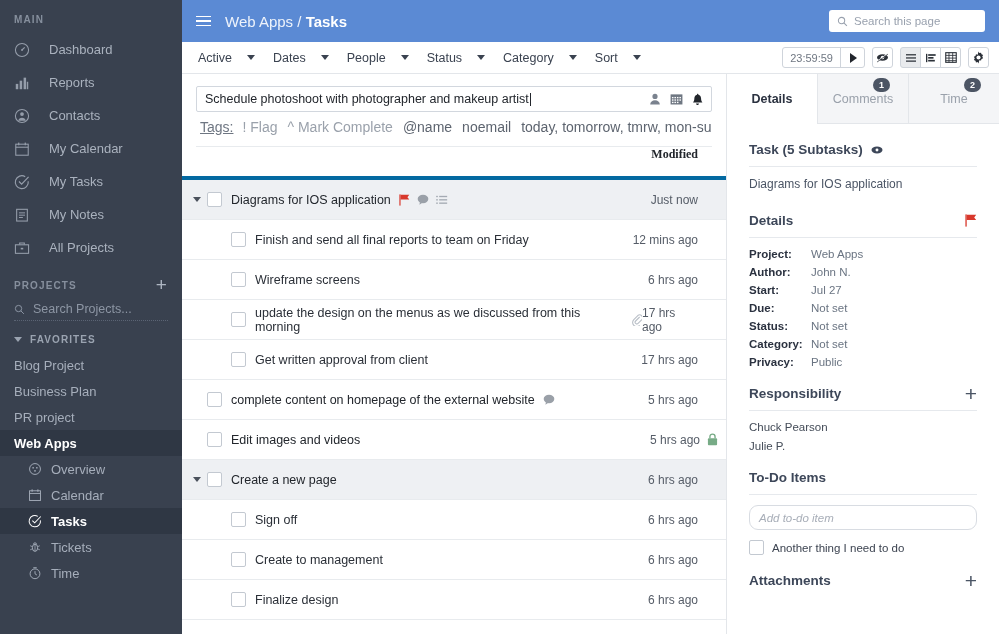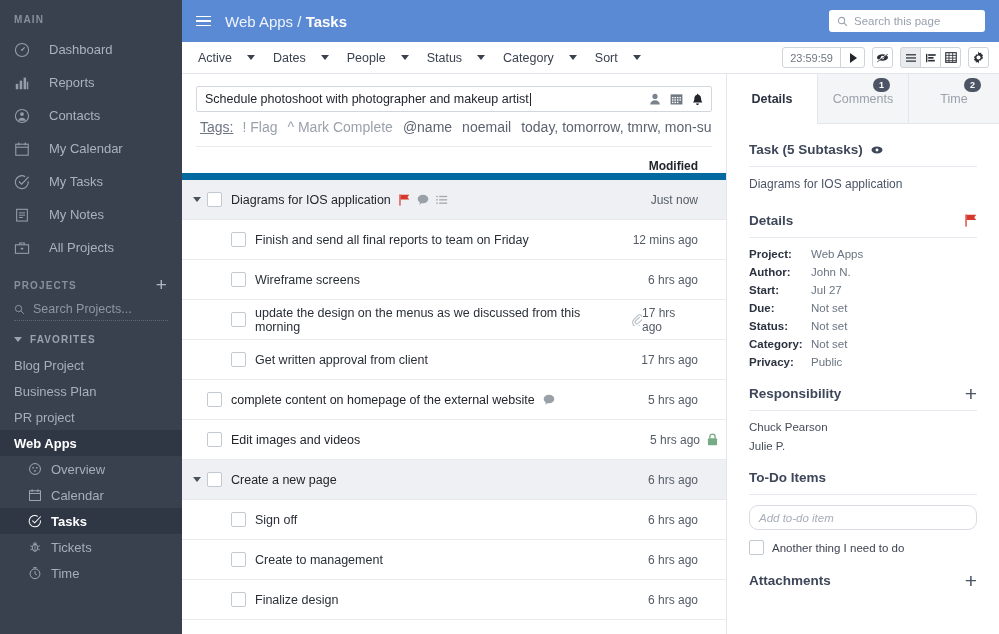--- a/index.html
+++ b/index.html
@@ -150,22 +150,23 @@
   .compose-icons { margin-left: auto; display: flex; align-items: center; gap: 9px; }
   .tagsrow {
     padding: 7px 0 0 4px; font-size: 14px; color: #9aa1ab;
     white-space: nowrap; overflow: hidden; display: flex; gap: 9px; align-items: baseline;
   }
   .tagsrow .tl { color: #6e7682; text-decoration: underline; }
   .tagsrow .dark { color: #5d646f; }
 
   .sep { height: 1px; background: #e8ebee; margin-top: 11px; }
   .colhead {
-    height: 33px; display: flex; align-items: flex-end;
-    border-bottom: 7px solid #0369a1;
+    height: 33px; display: flex; align-items: flex-start;
+    border-bottom: 4px solid #0369a1;
+    font-family: Liberation Serif, serif;
   }
   .colhead .mod {
     margin-left: auto; padding-right: 28px; font-size: 12px;
     font-weight: 700; color: #22262c;
   }
 
   .rows { flex: 1 1 auto; overflow: hidden; }
   .row {
     height: 40px; display: flex; align-items: center;
     border-bottom: 1px solid #e8ebee; padding-left: 8px;

